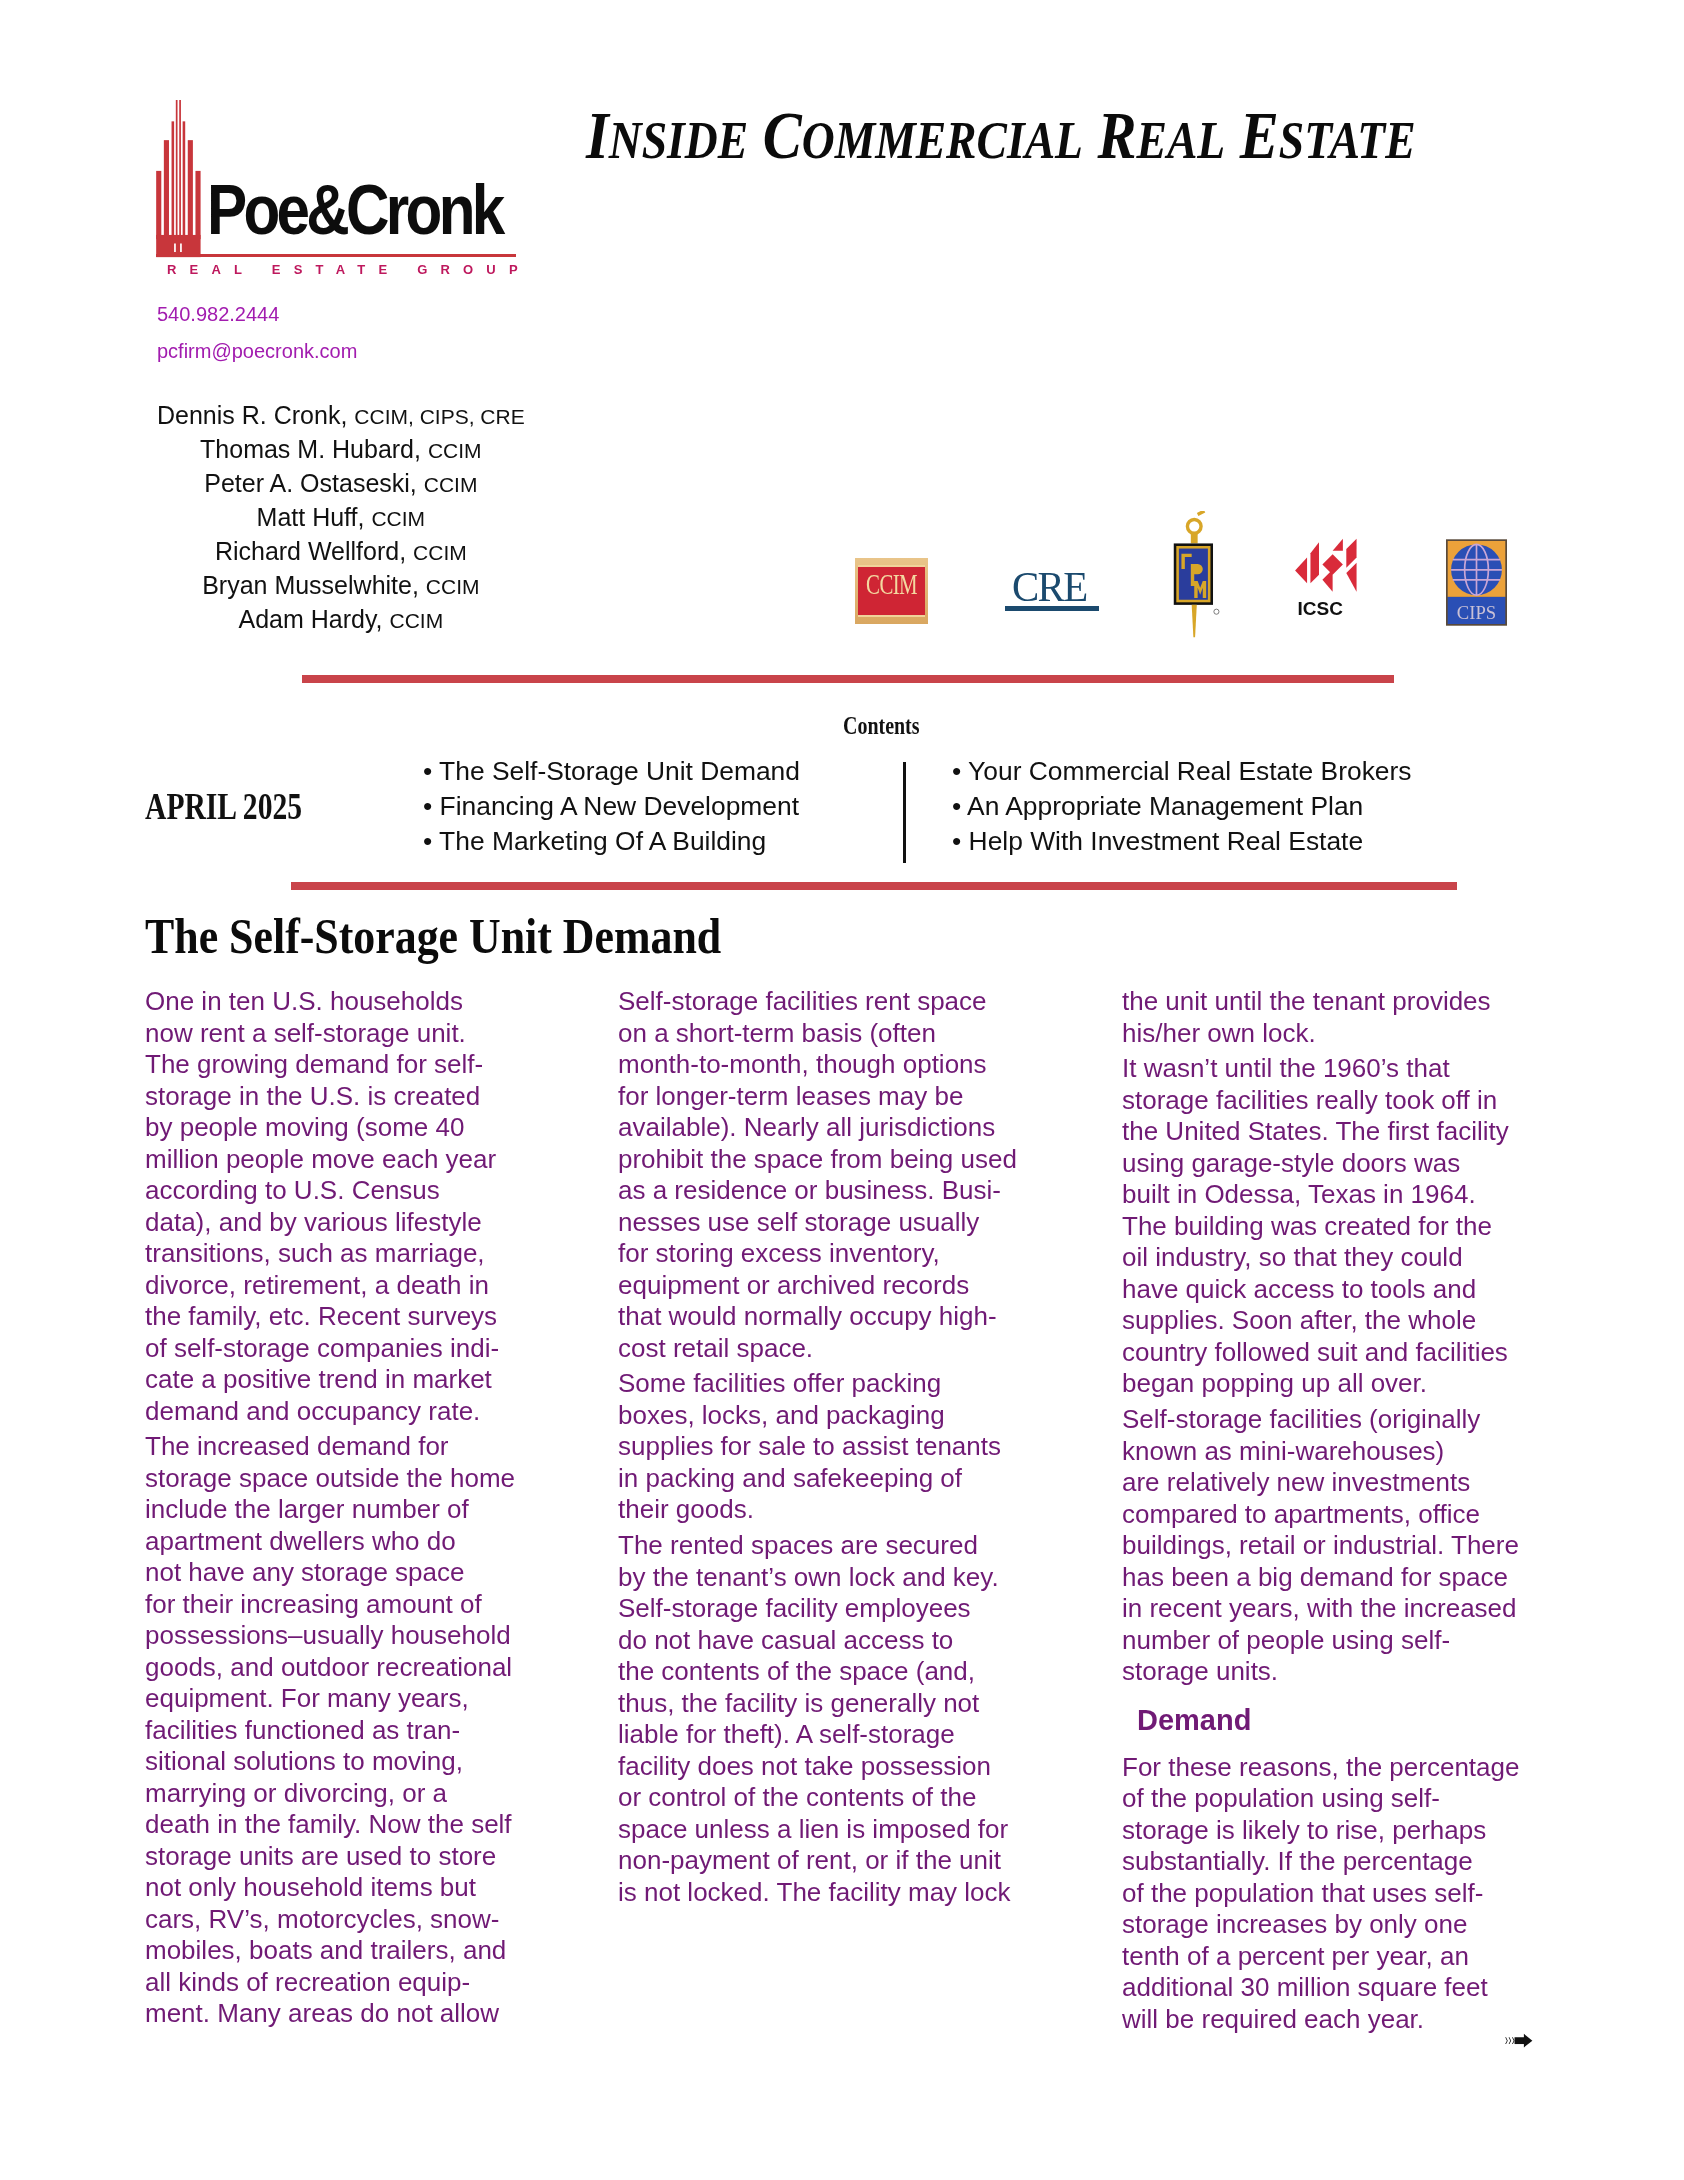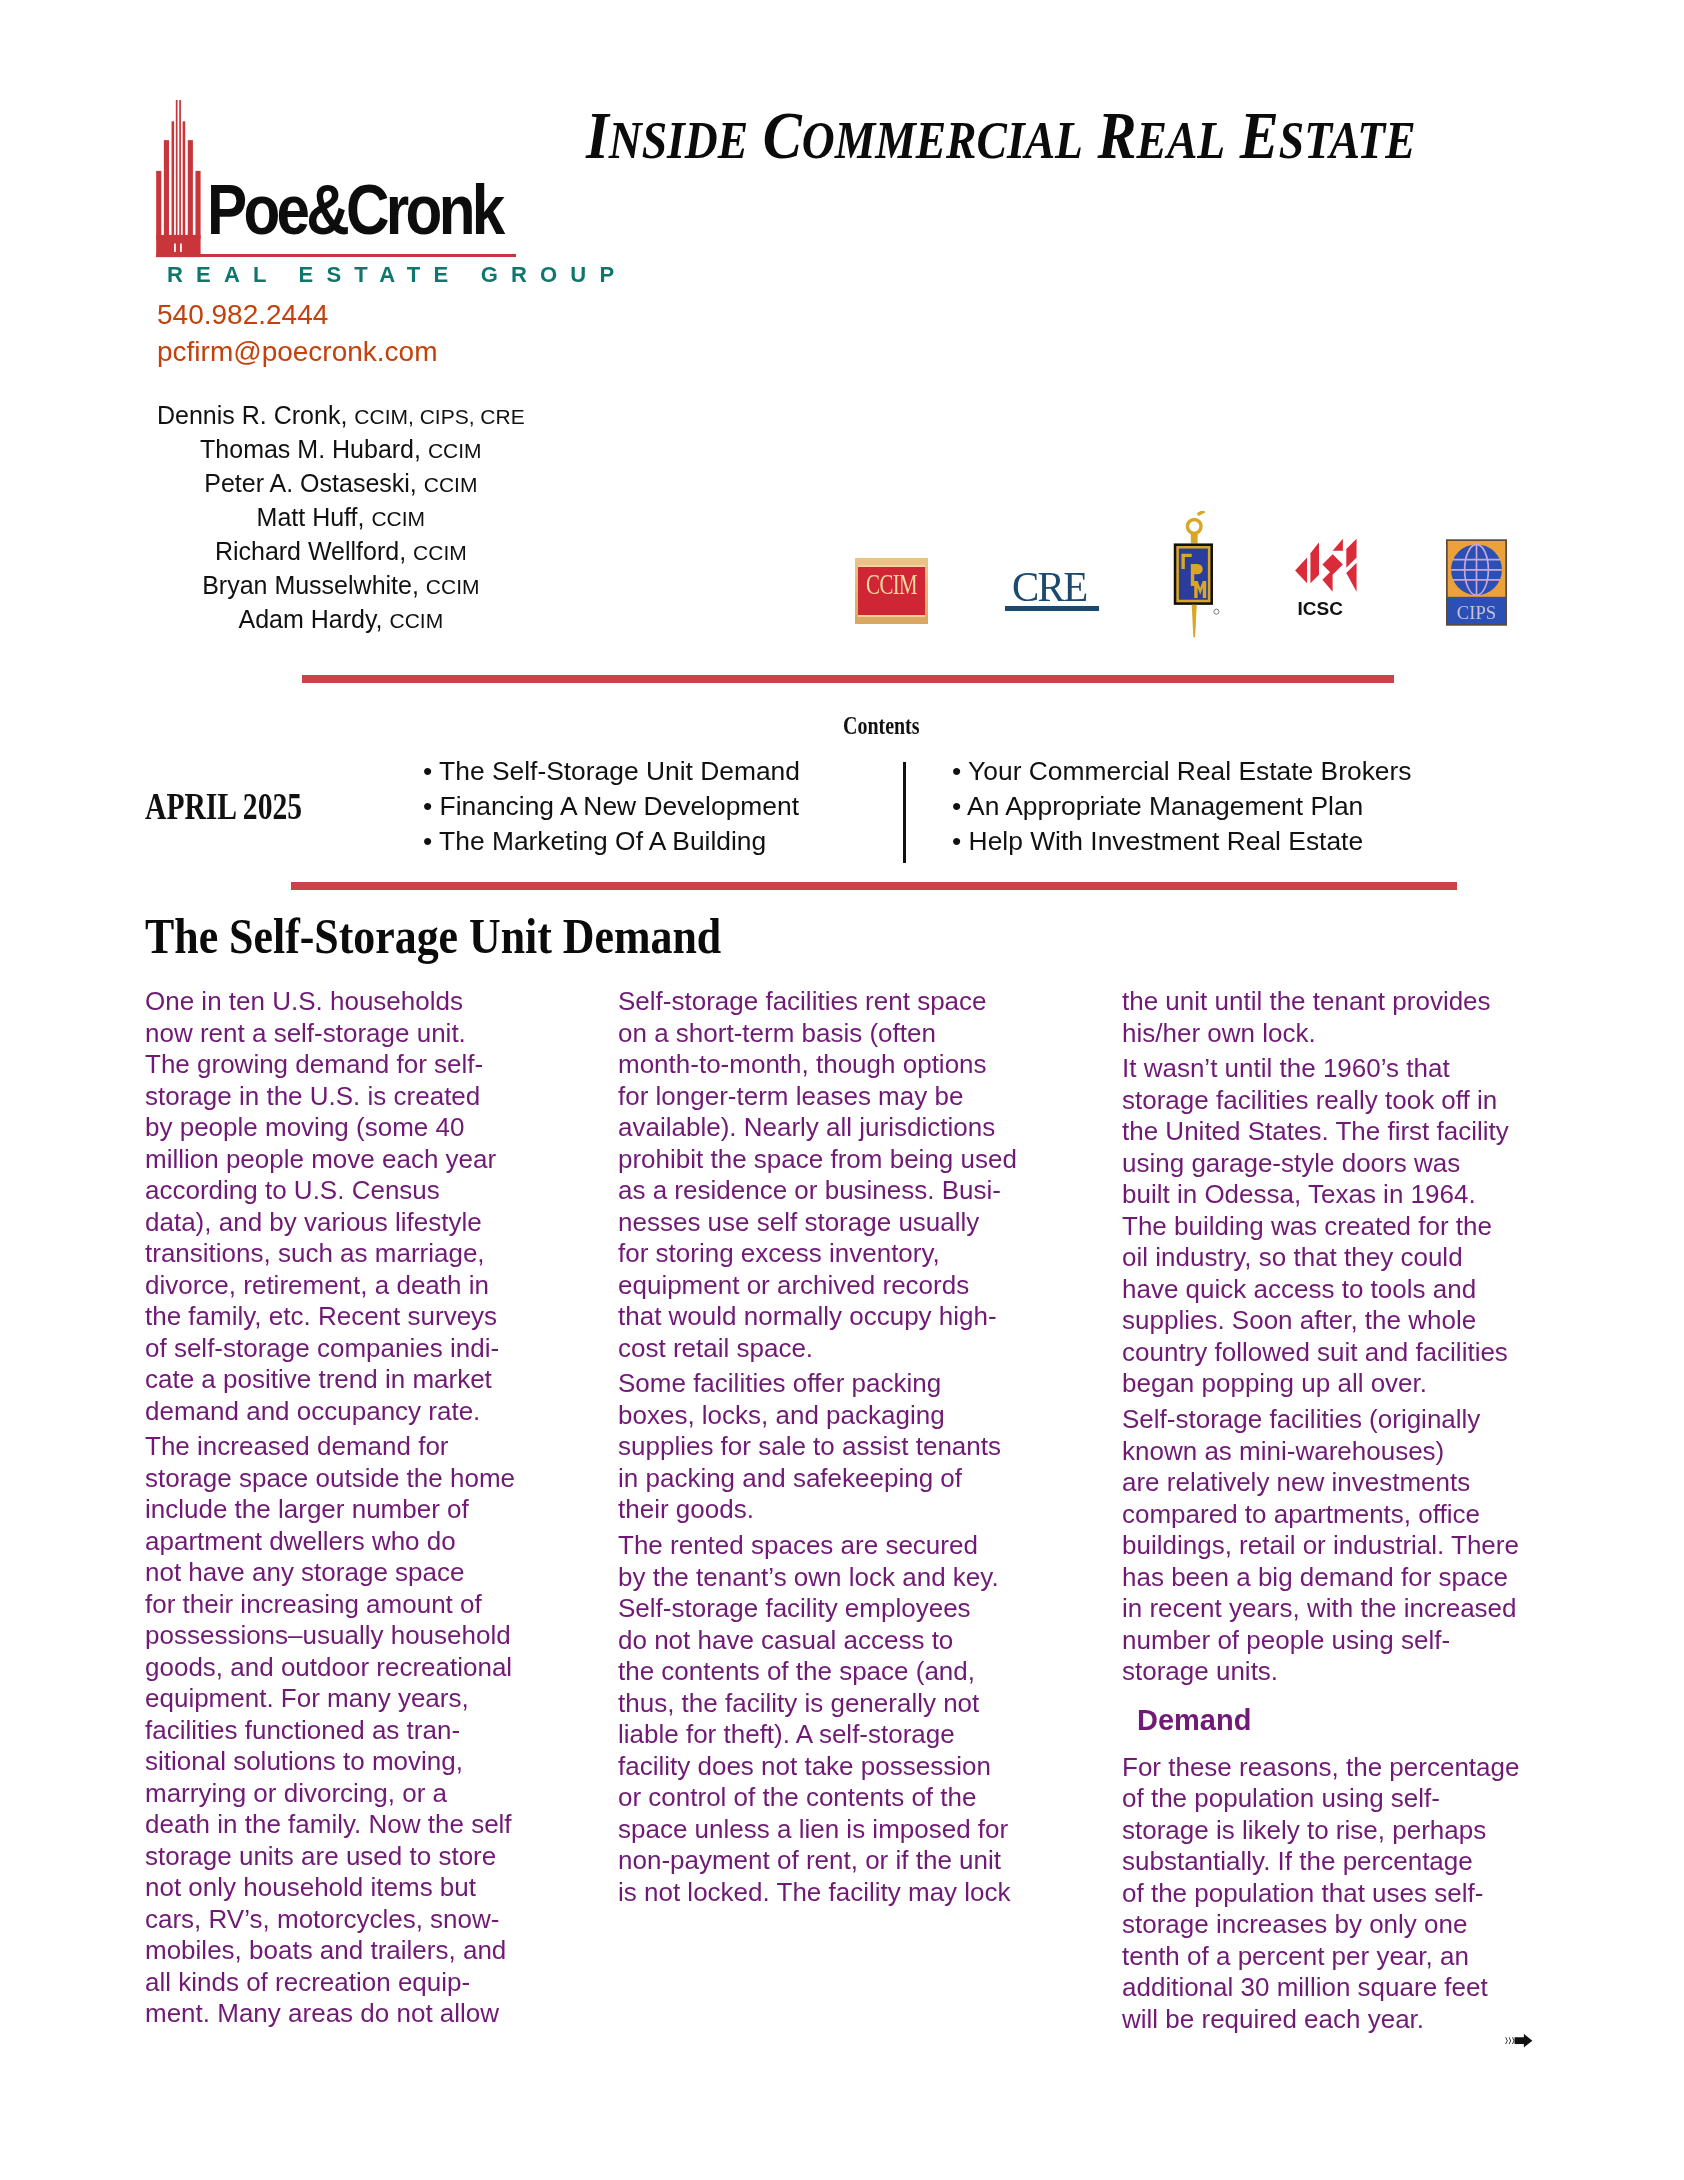--- a/index.html
+++ b/index.html
@@ -4,28 +4,28 @@
 <style>
   html, body { margin: 0; padding: 0; background: #ffffff; }
   body { width: 1685px; height: 2181px; position: relative; overflow: hidden; color: #111; font-family: "Liberation Sans", sans-serif; }
   .abs { position: absolute; }
 
   
   #logo { left: 156px; top: 100px; width: 366px; height: 170px; }
   #logo .tower { position: absolute; left: 0; top: 0; width: 55px; height: 158px; }
   #logo .wordmark { position: absolute; left: 51px; top: 75px; font-family: "Liberation Sans Narrow", "Liberation Sans", sans-serif; font-weight: bold; font-size: 70px; letter-spacing: -4.3px; line-height: 1; transform: scaleX(0.86); transform-origin: left top; color: #0d0d0d; }
   #logo .rule { position: absolute; left: 0; top: 154px; width: 360px; height: 3.4px; background: #c8363b; }
-  #logo .tagline { position: absolute; left: 11px; top: 162px; font-size: 22px; letter-spacing: 13.2px; font-weight: bold; color: #0f766e; white-space: nowrap; text-align: right; }
+  #logo .tagline { position: absolute; left: 11px; top: 162px; font-size: 13px; letter-spacing: 13.2px; font-weight: bold; color: #be185d; white-space: nowrap; text-align: right; }
 
   
   #masthead { left: 586px; top: 101px; font-family: "Liberation Serif", serif; font-weight: bold; font-style: italic; font-size: 68px; line-height: 1; color: #0b0b0b; white-space: nowrap; transform: scaleX(0.86); transform-origin: left top; }
   #masthead .sc { font-size: 53px; }
 
   
-  #contact { left: 157px; top: 296px; font-size: 28px; line-height: 37px; color: #c2410c; }
+  #contact { left: 157px; top: 296px; font-size: 20px; line-height: 37px; color: #a21caf; }
   #staff { left: 157px; top: 399px; font-size: 25px; line-height: 33px; color: #111; text-align: center; }
   #staff .cred { font-size: 21px; }
 
   
   .aff { position: absolute; }
   #aff-ccim { left: 855px; top: 558px; width: 73px; height: 66px; background: linear-gradient(#e9c58a,#d9a760); }
   #aff-ccim .inner { position: absolute; left: 2.6px; top: 6.8px; right: 2.6px; bottom: 6.8px; background: #cf2534; border-top: 2.6px solid #f0d39a; border-bottom: 2.6px solid #f0d39a; }
   #aff-ccim span { position: absolute; left: 0; right: 0; top: 10.2px; text-align: center; font-family: "Liberation Serif", serif; font-size: 29px; color: #f3d8a0; transform: scaleX(0.72); letter-spacing: -0.9px; }
   #aff-cre { left: 1005px; top: 562px; width: 94px; height: 51px; }
   #aff-cre span { position: absolute; left: 5.1px; top: 0; font-family: "Liberation Serif", serif; font-size: 43px; color: #1b4a6e; letter-spacing: -1.7px; transform: scaleX(0.95); }

